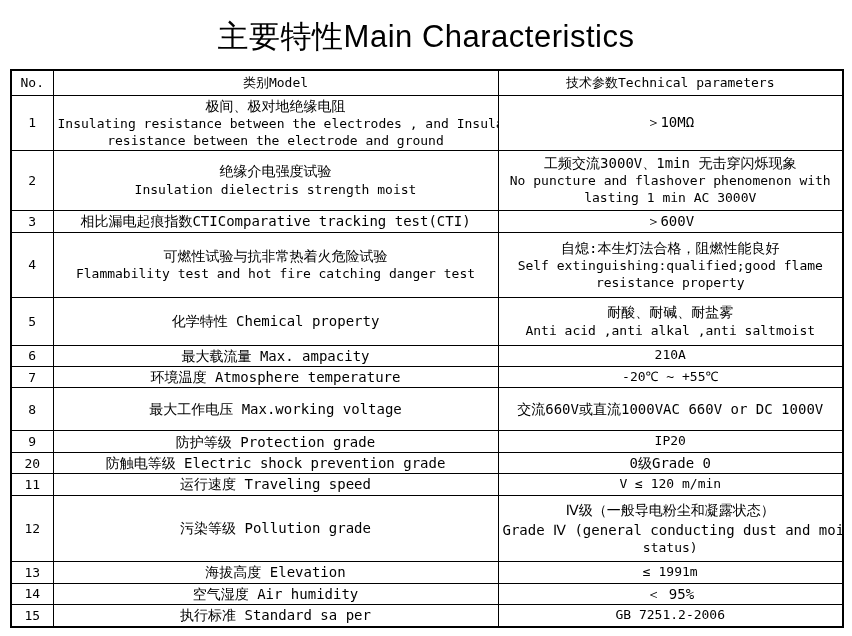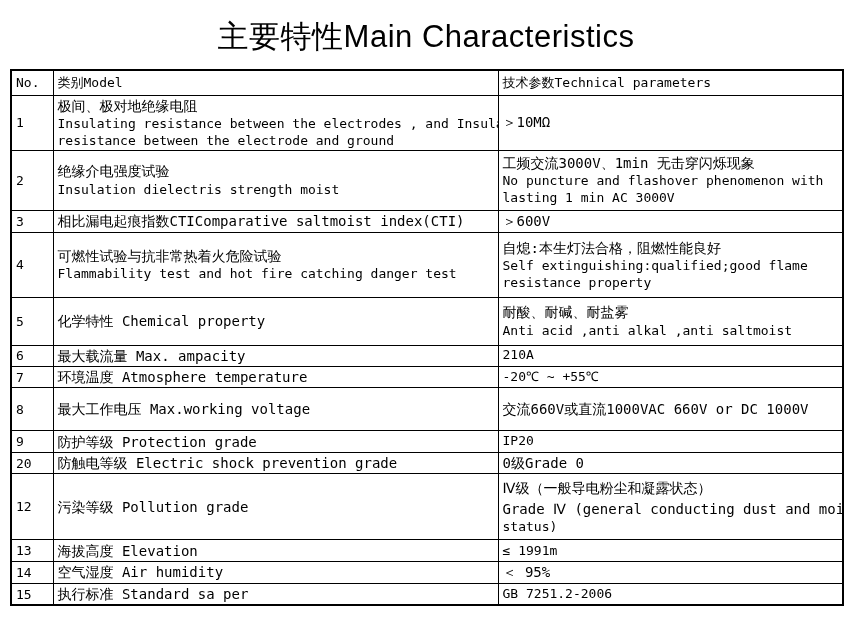--- a/index.html
+++ b/index.html
@@ -30,21 +30,21 @@
   table.spec {
     border-collapse: collapse;
     table-layout: fixed;
     margin-left: 10px;
     width: 832px;
     border: 2px solid #000;
   }
   table.spec td, table.spec th {
     border: 1px solid #000;
     padding: 0 4px;
-    text-align: left;
+    text-align: center;
     vertical-align: middle;
     font-weight: normal;
     overflow: hidden;
   }
   col.c-no    { width: 42px;  }
   col.c-model { width: 445px; }
   col.c-param { width: 345px; }
   th.hdr { font-size: 13px; }
   td.no-cell {
     vertical-align: top;
@@ -95,21 +95,21 @@
           </td>
           <td>
             <div class="line cjk">工频交流3000V、1min 无击穿闪烁现象</div>
             <div class="line en">No puncture and flashover phenomenon with</div>
             <div class="line en">lasting 1 min AC 3000V</div>
           </td>
         </tr>
         <tr style="height: 22px;">
           <td class="no-cell">3</td>
           <td>
-            <div class="line cjk">相比漏电起痕指数CTIComparative saltmoist index(CTI)</div>
+            <div class="line cjk">相比漏电起痕指数CTIComparative tracking test(CTI)</div>
           </td>
           <td>
             <div class="line cjk">＞600V</div>
           </td>
         </tr>
         <tr style="height: 65px;">
           <td class="no-cell">4</td>
           <td>
             <div class="line cjk">可燃性试验与抗非常热着火危险试验</div>
             <div class="line en">Flammability test and hot fire catching danger test</div>
@@ -168,20 +168,29 @@
         </tr>
         <tr style="height: 21px;">
           <td class="no-cell">20</td>
           <td>
             <div class="line cjk">防触电等级  Electric shock prevention grade</div>
           </td>
           <td>
             <div class="line cjk">0级Grade 0</div>
           </td>
         </tr>
+        <tr style="height: 21px;">
+          <td class="no-cell">11</td>
+          <td>
+            <div class="line cjk">运行速度  Traveling speed</div>
+          </td>
+          <td>
+            <div class="line en">V ≤ 120 m/min</div>
+          </td>
+        </tr>
         <tr style="height: 66px;">
           <td class="no-cell">12</td>
           <td>
             <div class="line cjk">污染等级  Pollution grade</div>
           </td>
           <td>
             <div class="line cjk">Ⅳ级（一般导电粉尘和凝露状态）</div>
             <div class="line cjk">Grade Ⅳ (general conducting dust and moist</div>
             <div class="line en">status)</div>
           </td>

